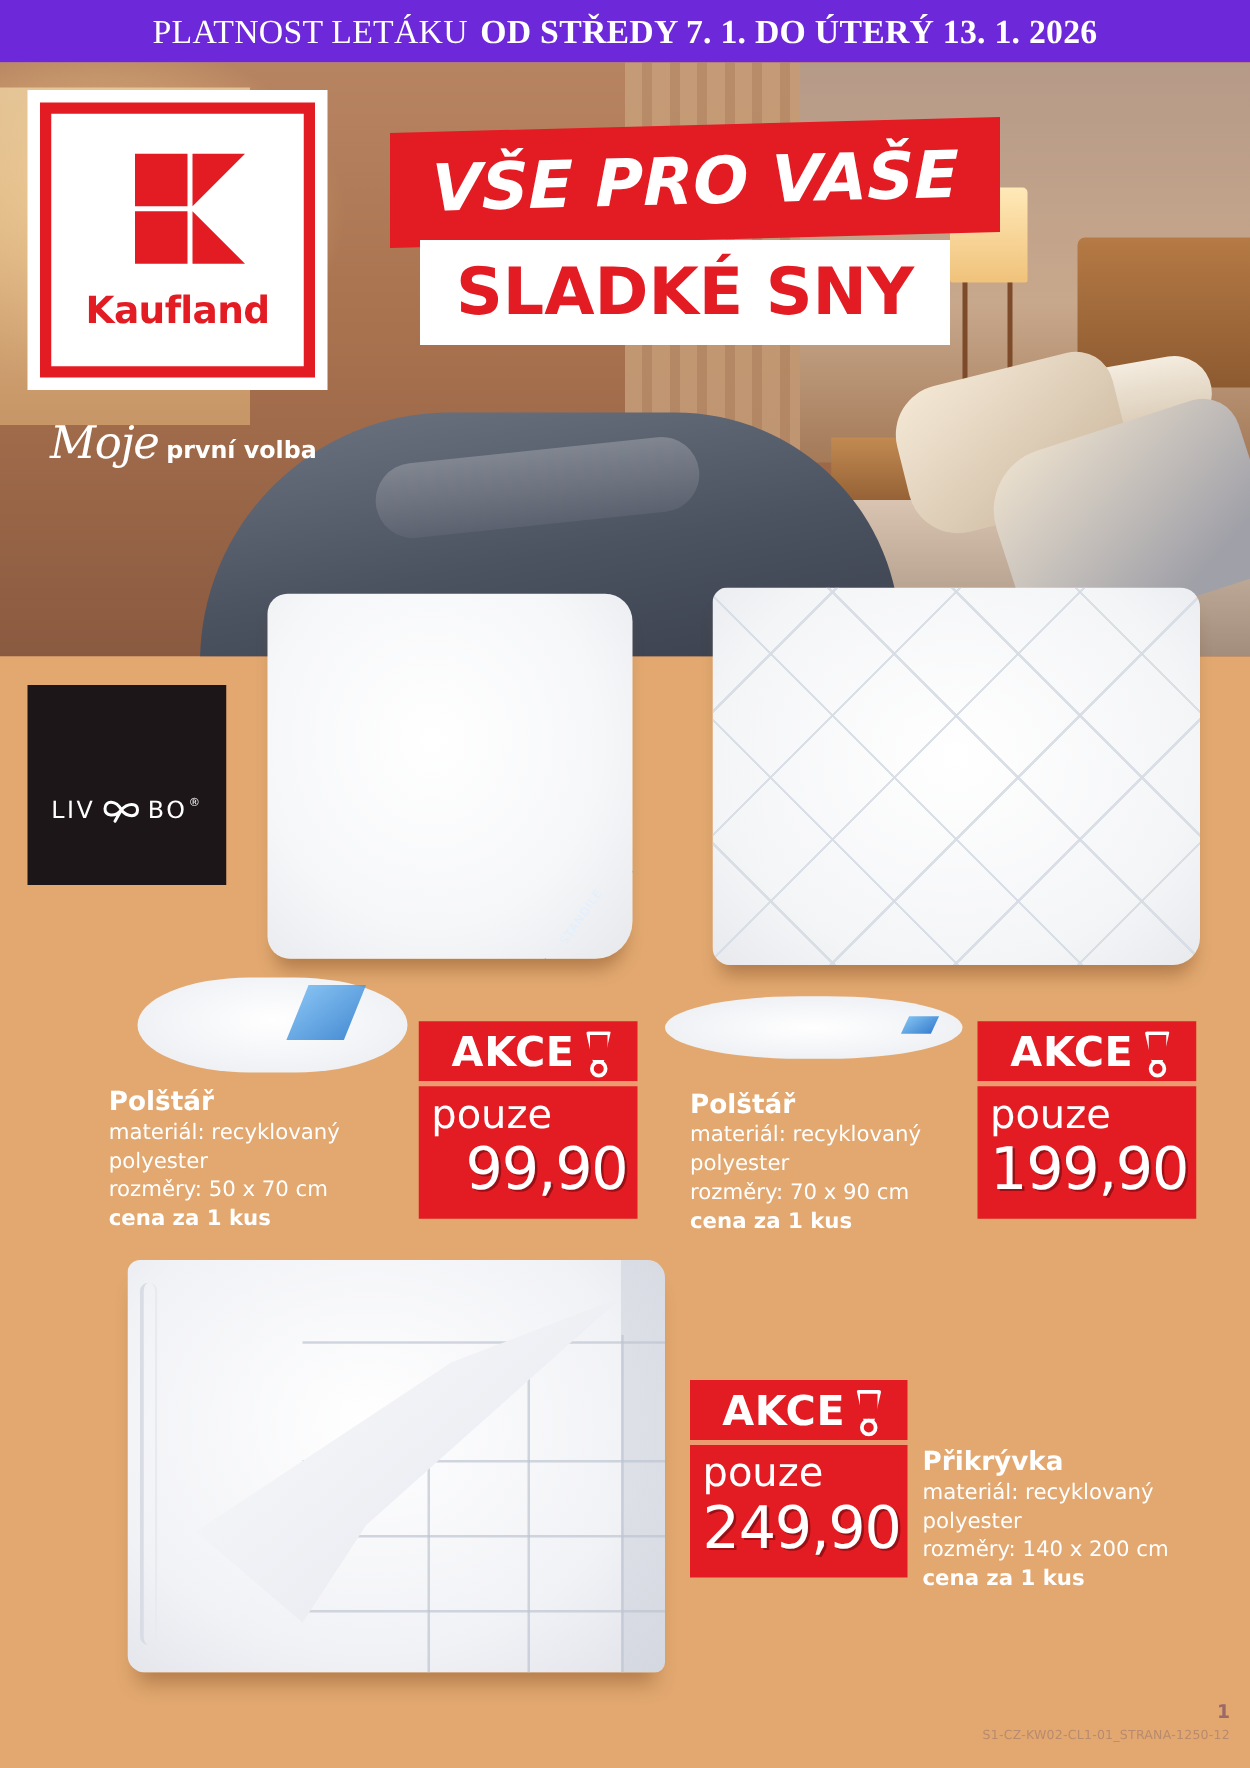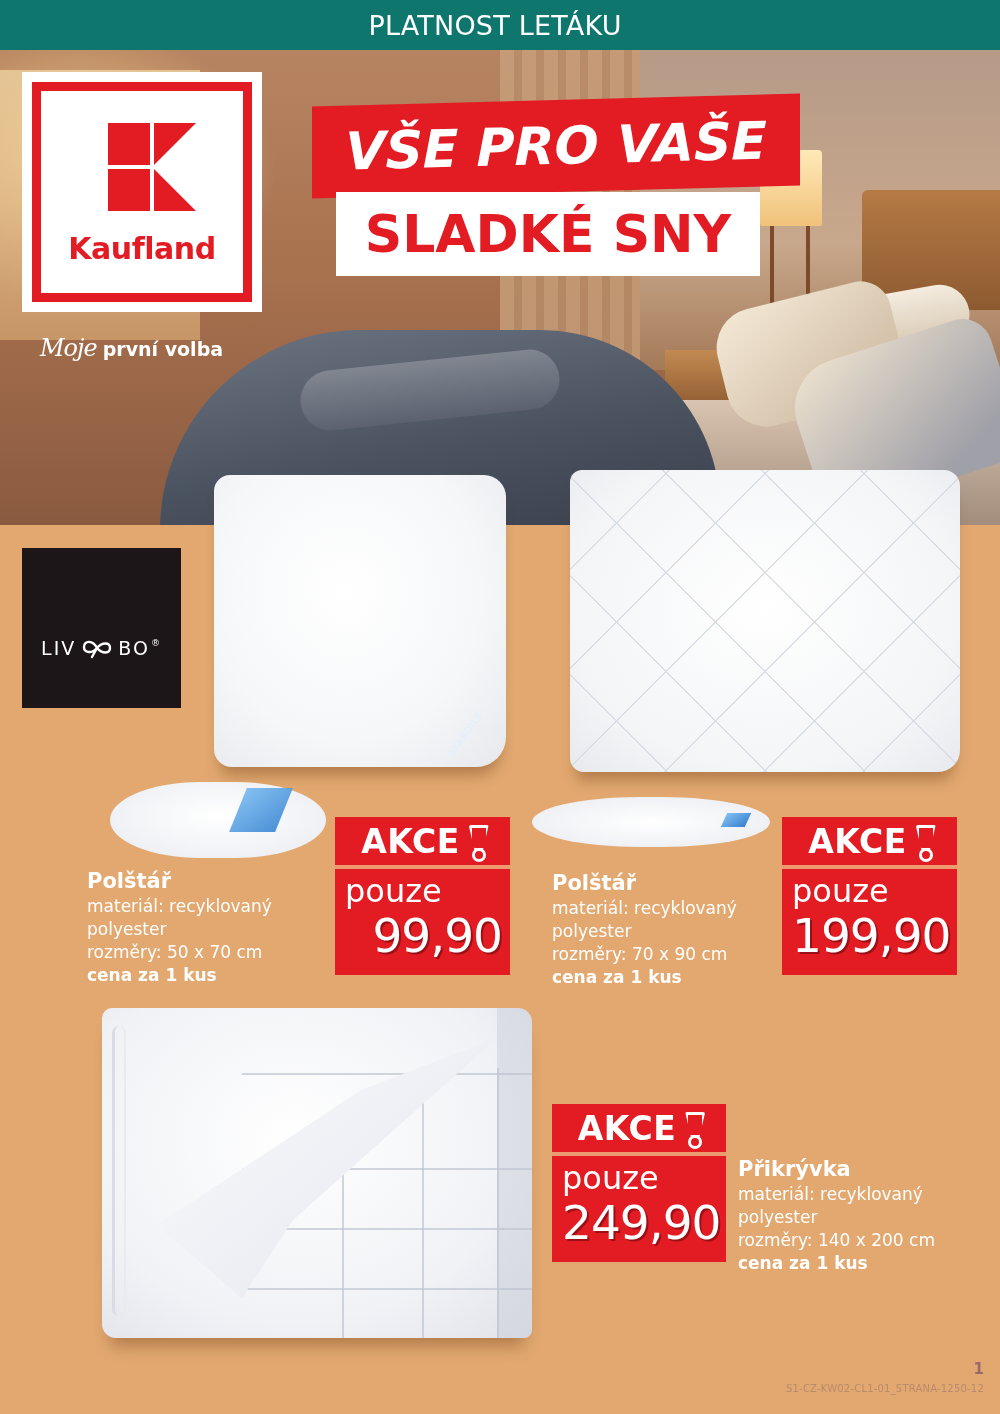--- a/index.html
+++ b/index.html
@@ -2,23 +2,23 @@
 <html><head>
 <meta charset="utf-8">
 <style>
   * { box-sizing: border-box; margin: 0; padding: 0; }
   html, body { width: 1000px; height: 1414px; overflow: hidden; }
   body { font-family: "DejaVu Sans", sans-serif; background: #e2a870; position: relative; }
 
   
   .top-banner {
     position: absolute; left: 0; top: 0; width: 1000px; height: 50px;
-    background: #0f766e; color: #fff;
+    background: #6d28d9; color: #fff;
     display: flex; align-items: center; justify-content: center;
-    font-size: 27px; letter-spacing: 0.2px; white-space: nowrap;
+    font-size: 27px; letter-spacing: 0.2px; white-space: nowrap; font-family: Liberation Serif, serif;
   }
   .top-banner .light { font-weight: normal; margin-right: 10px; }
   .top-banner .bold { font-weight: bold; }
 
   
   .hero {
     position: absolute; left: 0; top: 50px; width: 1000px; height: 475px; overflow: hidden;
     background:
       radial-gradient(ellipse 280px 200px at 80px 120px, rgba(255,220,150,0.85), rgba(255,200,120,0) 70%),
       radial-gradient(ellipse 180px 260px at 790px 180px, rgba(255,210,140,0.7), rgba(255,200,120,0) 70%),
@@ -62,21 +62,21 @@
   .logo .k-sq-tl { position: absolute; left: 0; top: 0; width: 42px; height: 42px; background: #e31b23; }
   .logo .k-sq-bl { position: absolute; left: 0; top: 46px; width: 42px; height: 42px; background: #e31b23; }
   .logo .k-tri-t { position: absolute; left: 46px; top: 0; width: 0; height: 0;
     border-top: 42px solid #e31b23; border-right: 42px solid transparent; }
   .logo .k-tri-b { position: absolute; left: 46px; top: 46px; width: 0; height: 0;
     border-bottom: 42px solid #e31b23; border-right: 42px solid transparent; }
   .logo .wordmark { position: absolute; left: 0; right: 0; top: 140px; text-align: center;
     font-family: "DejaVu Sans", sans-serif; font-weight: bold; color: #e31b23; font-size: 30px; letter-spacing: -0.5px; }
 
   .slogan { position: absolute; left: 40px; top: 334px; color: #fff; display: flex; align-items: baseline; }
-  .slogan .script { font-family: "DejaVu Serif", serif; font-style: italic; font-size: 24px; letter-spacing: -1px; }
+  .slogan .script { font-family: "DejaVu Serif", serif; font-style: italic; font-size: 36px; letter-spacing: -1px; }
   .slogan .rest { font-size: 19px; font-weight: bold; margin-left: 6px; }
 
   
   .headline-1 {
     position: absolute; left: 312px; top: 100px; width: 488px; height: 92px;
     background: #e31b23; transform: skewY(-1.5deg) ;
     display: flex; align-items: center; justify-content: center;
   }
   .headline-1 span { color: #fff; font-weight: bold; font-style: italic; font-size: 52px; letter-spacing: 0px; }
   .headline-2 {
@@ -179,20 +179,21 @@
 
   
   .page-num { position: absolute; right: 16px; top: 1360px; color: #9a6a6a; font-weight: bold; font-size: 15px; }
   .page-code { position: absolute; right: 16px; top: 1383px; color: #b88a6e; font-size: 10px; letter-spacing: 0.2px; }
 </style>
 </head>
 <body>
 
 <div class="top-banner">
   <span class="light">PLATNOST LETÁKU</span>
+  <span class="bold">OD STŘEDY 7. 1. DO ÚTERÝ 13. 1. 2026</span>
 </div>
 
 <div class="hero">
   <div class="window-light"></div>
   <div class="wall-right"></div>
   <div class="curtain"></div>
   <div class="lamp-shade"></div>
   <div class="lamp-base"></div>
   <div class="headboard"></div>
   <div class="nightstand"></div>

